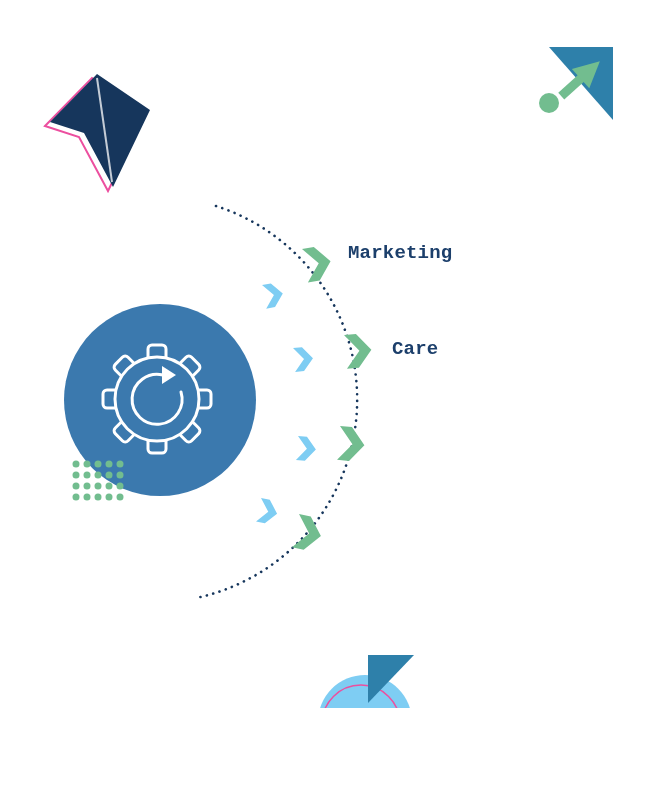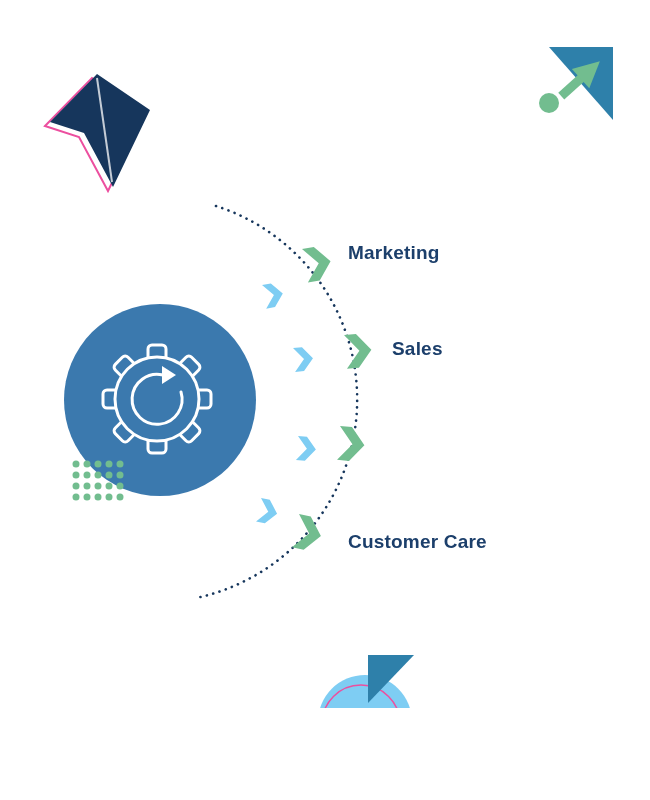--- a/index.html
+++ b/index.html
@@ -10,21 +10,21 @@
     --cblue:#3b79ae;
     --tri:#2e80aa;
     --pink:#ec4f9f;
   }
   html,body{margin:0;padding:0;background:#fff;}
   .canvas{
     position:relative;
     width:650px;height:708px;
     background:#ffffff;
     overflow:hidden;
-    font-family:Liberation Sans, sans-serif;
+    font-family:Liberation Mono, monospace;
   }
   .canvas svg{position:absolute;left:0;top:0;}
   .label{
     position:absolute;
     font-weight:700;
     font-size:19px;
     color:var(--text);
     white-space:nowrap;
     letter-spacing:.2px;
   }
@@ -140,16 +140,15 @@
 
     <g>
       <circle cx="365" cy="722" r="47" class="fill-lblue"></circle>
       <circle cx="361" cy="724" r="39" class="ring-pink"></circle>
       <polygon points="368,655 414,655 368,703" class="fill-tri"></polygon>
     </g>
 
   </svg>
 
   <div class="label" style="left:348px;top:242px">Marketing</div>
-  <div class="label" style="left:392px;top:338px">Sales</div>
-  <div class="label" style="left:348px;top:531px">Customer Care</div>
+  <div class="label" style="left:392px;top:338px">Care</div>
 
 </div>
 
 </body></html>

